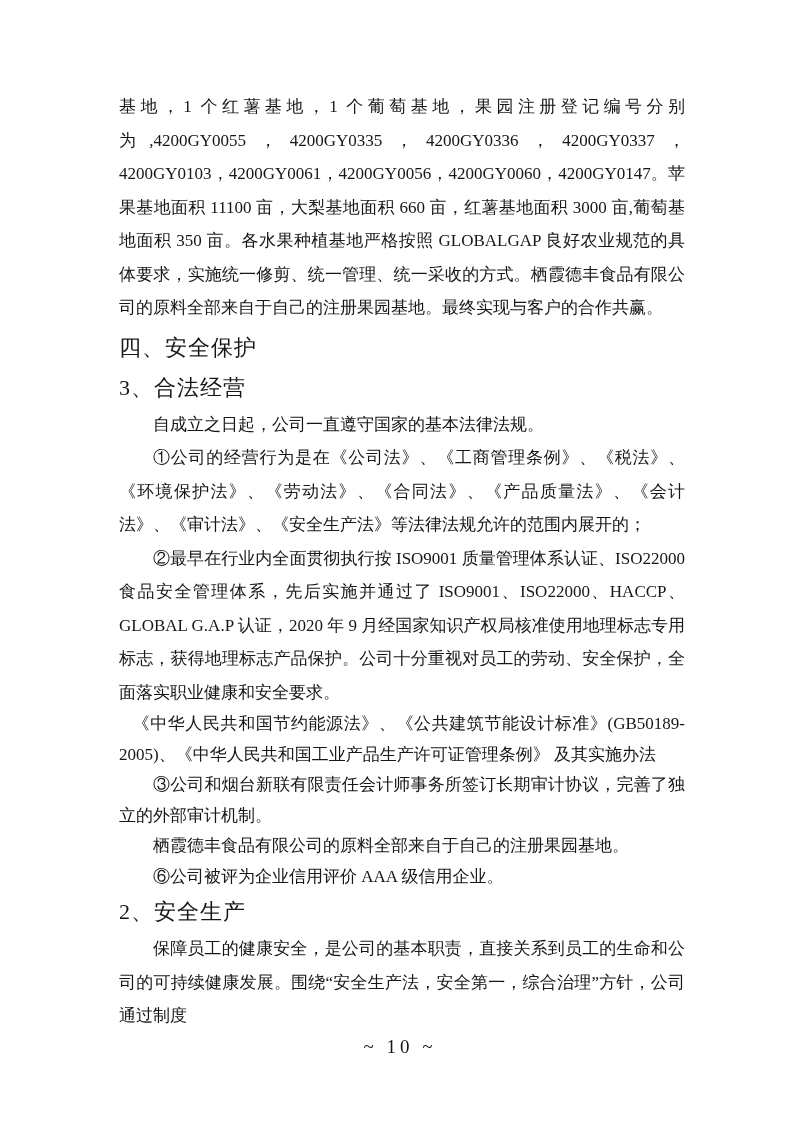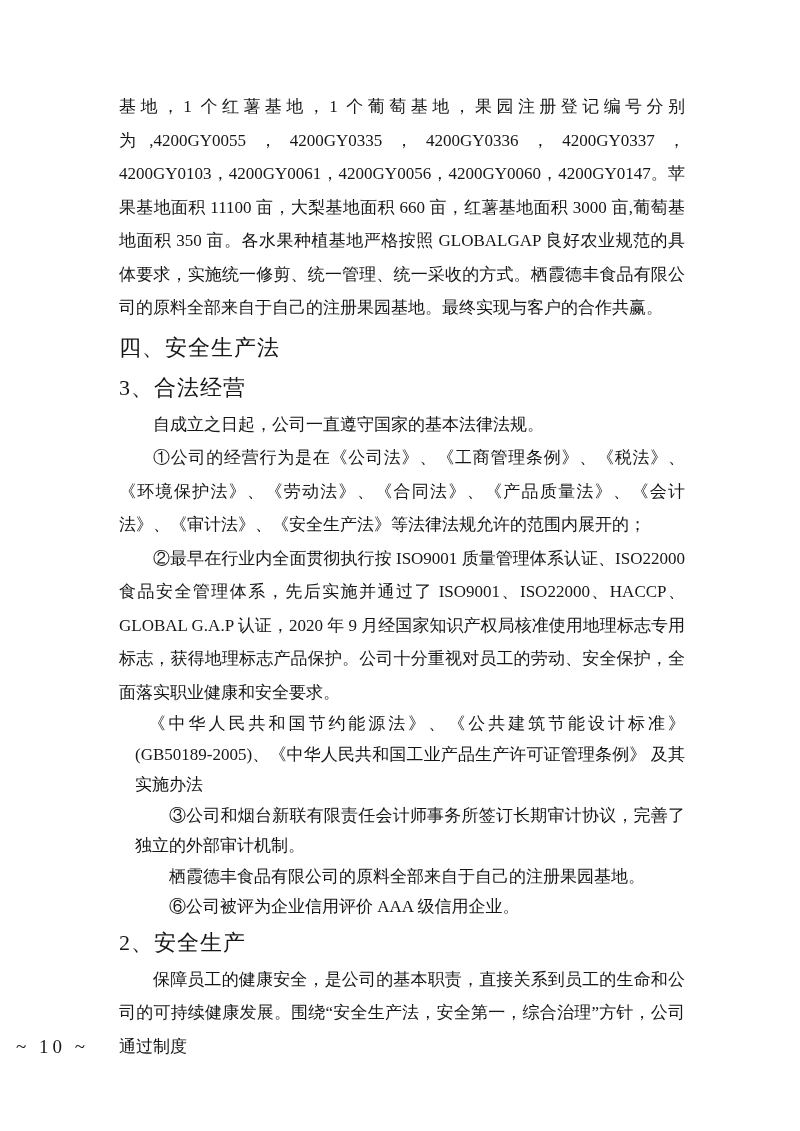--- a/index.html
+++ b/index.html
@@ -33,21 +33,20 @@
     line-height: 33.5px;
     text-align: justify;
     text-indent: 2em;
     word-break: break-word;
   }
   p.no-indent {
     text-indent: 0;
   }
   p.tight {
     line-height: 30.5px;
-    margin-left: 16px;
   }
   p.law {
     text-indent: 0.8em;
   }
   h1.sec-heading {
     font-size: 22px;
     line-height: 40px;
     margin: 3px 0 0 0;
     font-weight: normal;
     letter-spacing: 1px;
@@ -57,36 +56,36 @@
     line-height: 40px;
     margin: 0;
     font-weight: normal;
     letter-spacing: 1px;
   }
   .footer {
     position: absolute;
     left: 0;
     right: 0;
     top: 1035px;
+    text-align: center;
     font-size: 19px;
     line-height: 24px;
     letter-spacing: 4px;
-    margin-left: 16px;
   }
 </style>
 </head>
 <body>
 
 <div class="page">
 
   <div class="content">
 
     <p class="para no-indent">基地，1 个红薯基地，1 个葡萄基地，果园注册登记编号分别为,4200GY0055，4200GY0335，4200GY0336，4200GY0337，4200GY0103，4200GY0061，4200GY0056，4200GY0060，4200GY0147。苹果基地面积 11100 亩，大梨基地面积 660 亩，红薯基地面积 3000 亩,葡萄基地面积 350 亩。各水果种植基地严格按照 GLOBALGAP 良好农业规范的具体要求，实施统一修剪、统一管理、统一采收的方式。栖霞德丰食品有限公司的原料全部来自于自己的注册果园基地。最终实现与客户的合作共赢。</p>
 
-    <h1 class="sec-heading">四、安全生产法</h1>
+    <h1 class="sec-heading">四、安全保护</h1>
 
     <h2 class="sub-heading">3、合法经营</h2>
 
     <p class="para">自成立之日起，公司一直遵守国家的基本法律法规。</p>
 
     <p class="para">①公司的经营行为是在《公司法》、《工商管理条例》、《税法》、《环境保护法》、《劳动法》、《合同法》、《产品质量法》、《会计法》、《审计法》、《安全生产法》等法律法规允许的范围内展开的；</p>
 
     <p class="para">②最早在行业内全面贯彻执行按 ISO9001 质量管理体系认证、ISO22000 食品安全管理体系，先后实施并通过了 ISO9001、ISO22000、HACCP、GLOBAL G.A.P 认证，2020 年 9 月经国家知识产权局核准使用地理标志专用标志，获得地理标志产品保护。公司十分重视对员工的劳动、安全保护，全面落实职业健康和安全要求。</p>
 
     <p class="para tight law">《中华人民共和国节约能源法》、《公共建筑节能设计标准》(GB50189-2005)、《中华人民共和国工业产品生产许可证管理条例》 及其实施办法</p>

